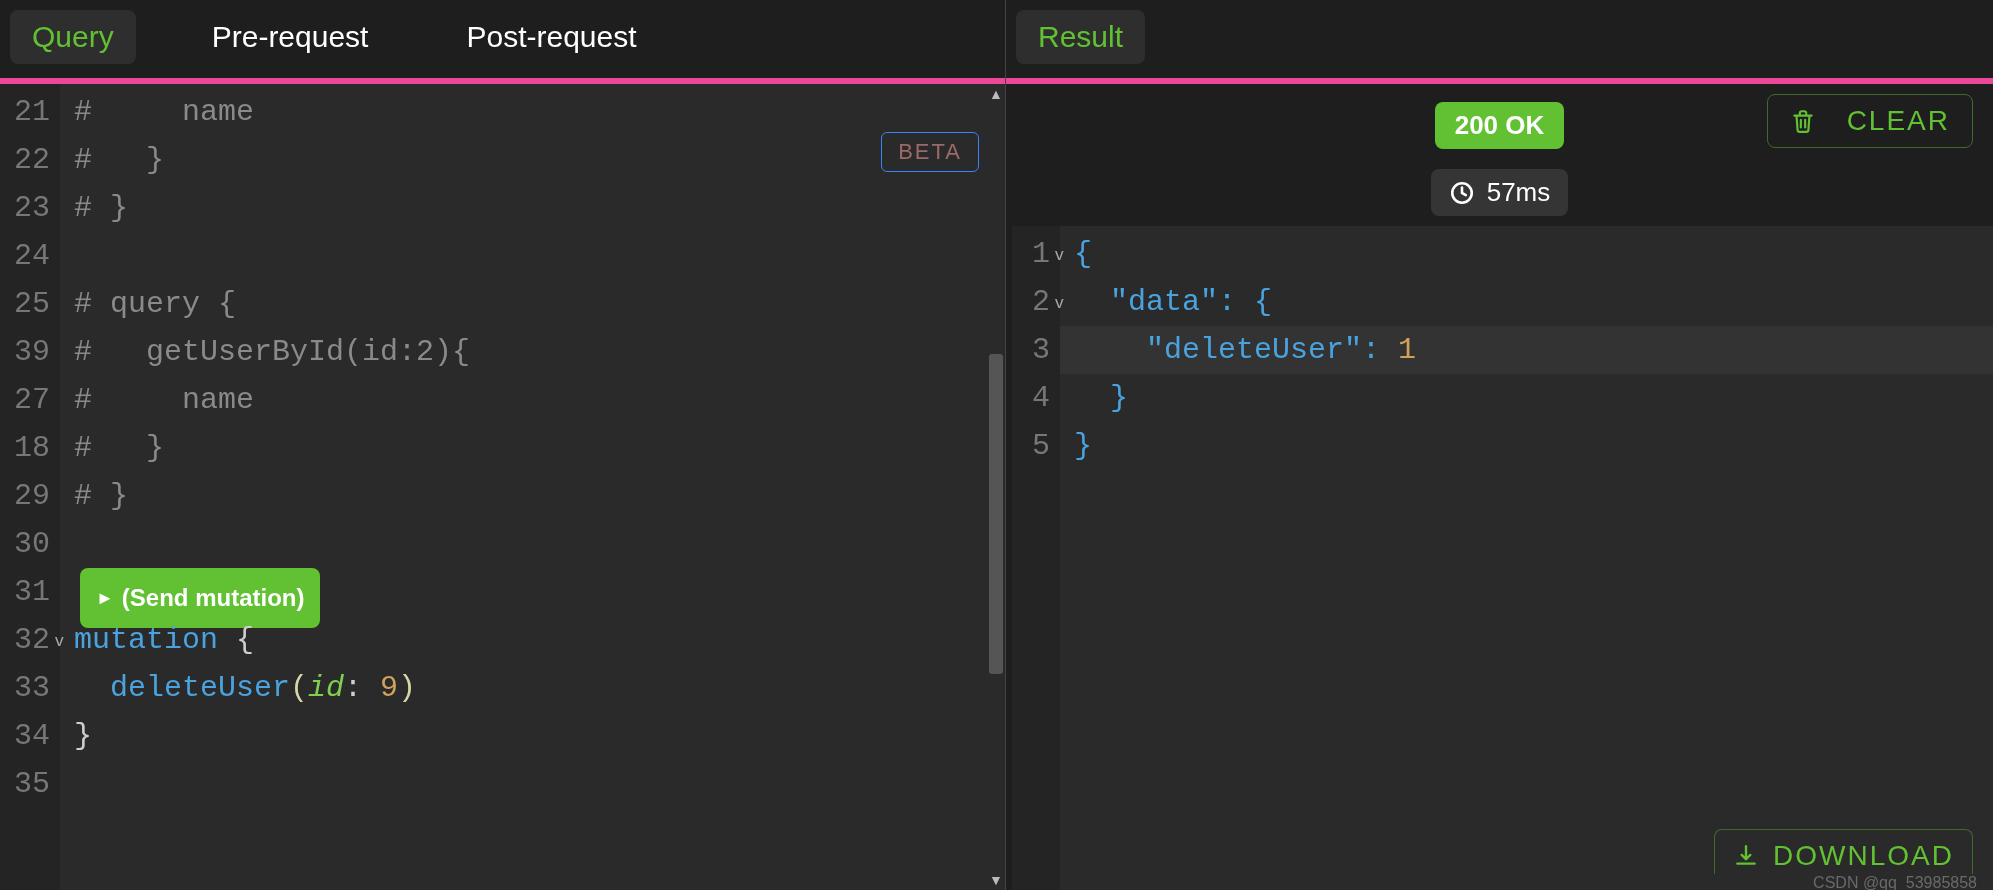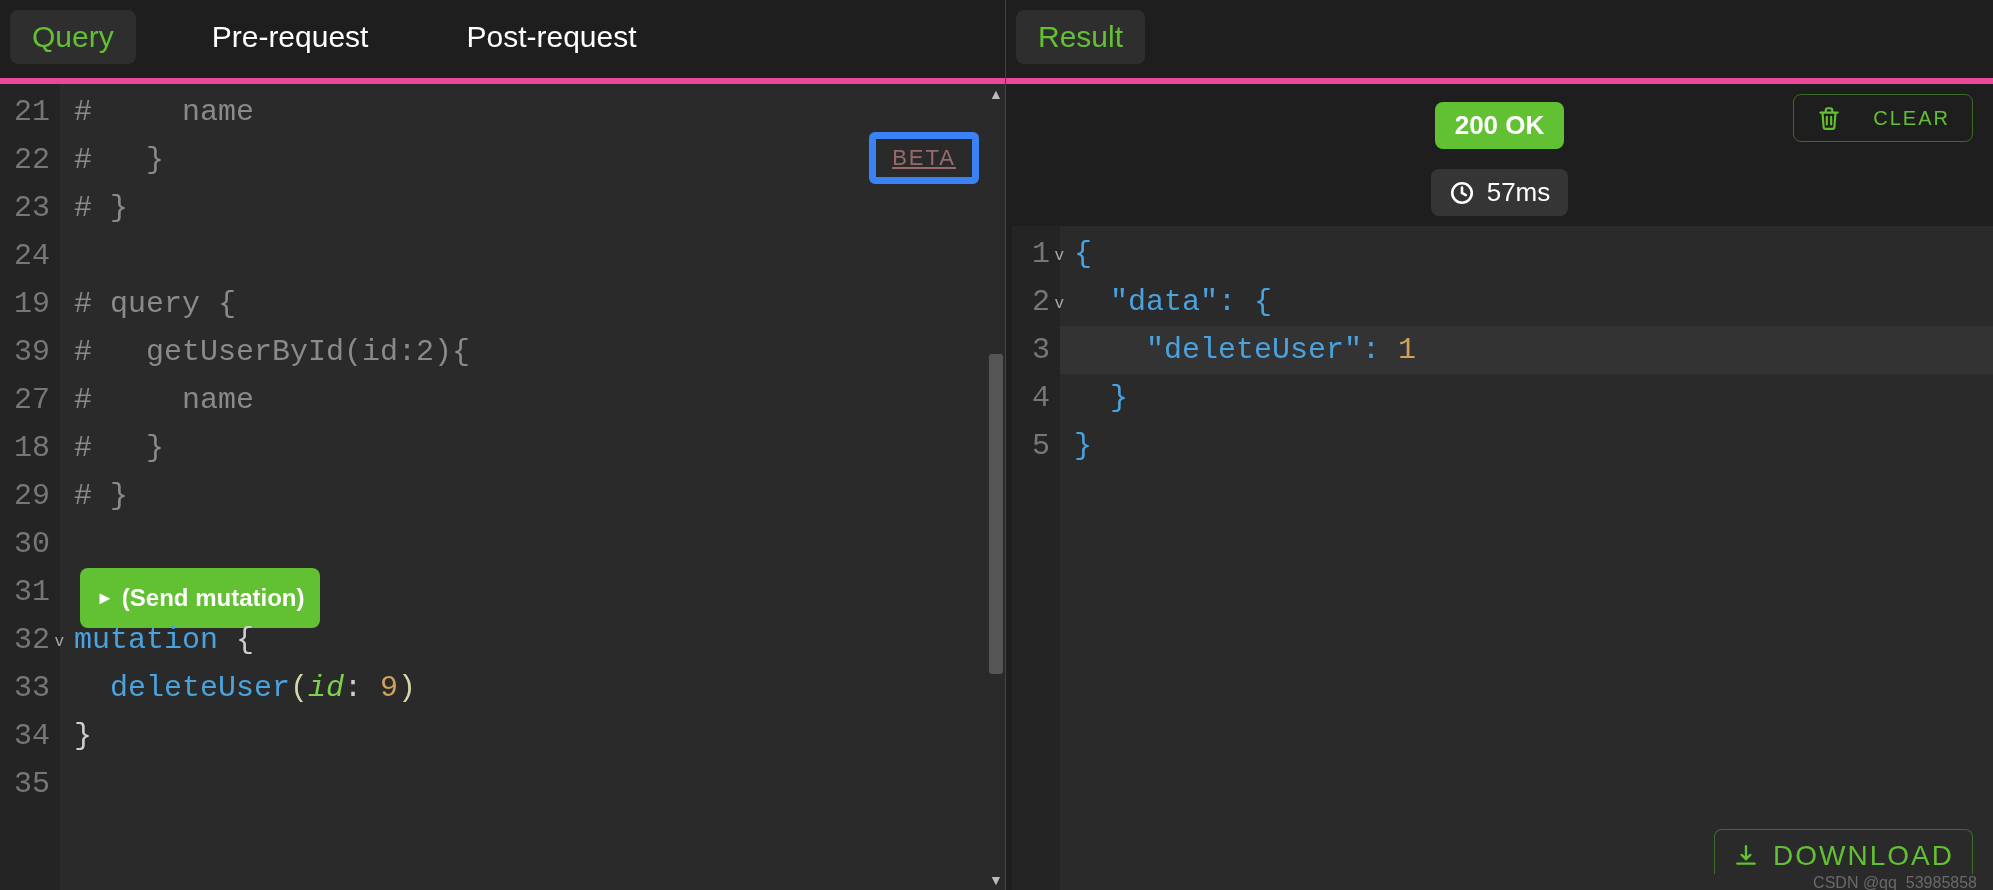--- a/index.html
+++ b/index.html
@@ -106,28 +106,27 @@
     border-radius: 8px;
     margin-left: 6px;
     cursor: pointer;
   }
   .send-badge .play { font-size: 18px; }
   
   .beta-badge {
     position: absolute;
     top: 48px;
     right: 26px;
-    border: 7px solid #3b82f6;
+    border: 1px solid #3b82f6;
     color: #9a6a6a;
     font-size: 22px;
     letter-spacing: 2px;
     padding: 6px 16px;
     border-radius: 6px;
     background: transparent;
-    text-decoration: underline;
   }
   
   .vscroll {
     position: absolute;
     top: 0;
     right: 0;
     width: 18px;
     height: 100%;
     background: #2a2a2a;
   }
@@ -173,21 +172,21 @@
     align-items: center;
     gap: 12px;
   }
   .time-pill svg { width: 26px; height: 26px; }
   .clear-btn {
     position: absolute;
     right: 20px;
     top: 10px;
     border: 1px solid #3c6b2a;
     color: #62c132;
-    font-size: 20px;
+    font-size: 28px;
     letter-spacing: 2px;
     padding: 10px 22px;
     border-radius: 8px;
     display: inline-flex;
     align-items: center;
     gap: 31px;
     cursor: pointer;
     background: transparent;
   }
   .clear-btn svg { width: 26px; height: 26px; }
@@ -243,21 +242,21 @@
       </div>
 
     <div class="editor-wrap">
       <div class="beta-badge">BETA</div>
       <div class="editor">
         <div class="gutter" id="left-gutter">
             <div class="ln">21</div>
             <div class="ln">22</div>
             <div class="ln">23</div>
             <div class="ln">24</div>
-            <div class="ln">19</div>
+            <div class="ln">25</div>
             <div class="ln">39</div>
             <div class="ln">27</div>
             <div class="ln">18</div>
             <div class="ln">29</div>
             <div class="ln">30</div>
             <div class="ln">31</div>
             <div class="ln">32<span class="fold-mark">v</span></div>
             <div class="ln">33</div>
             <div class="ln">34</div>
             <div class="ln">35</div>

